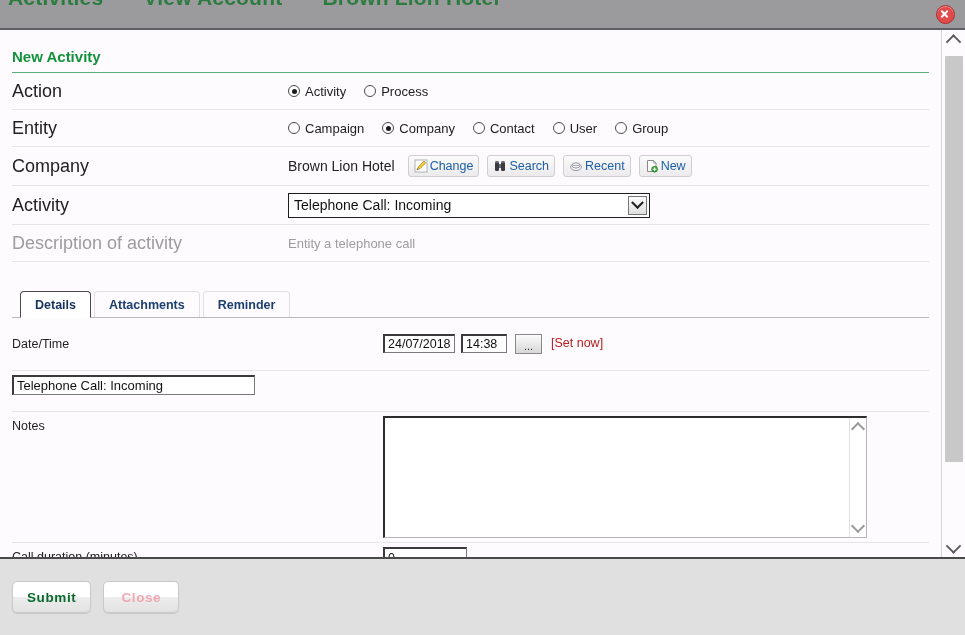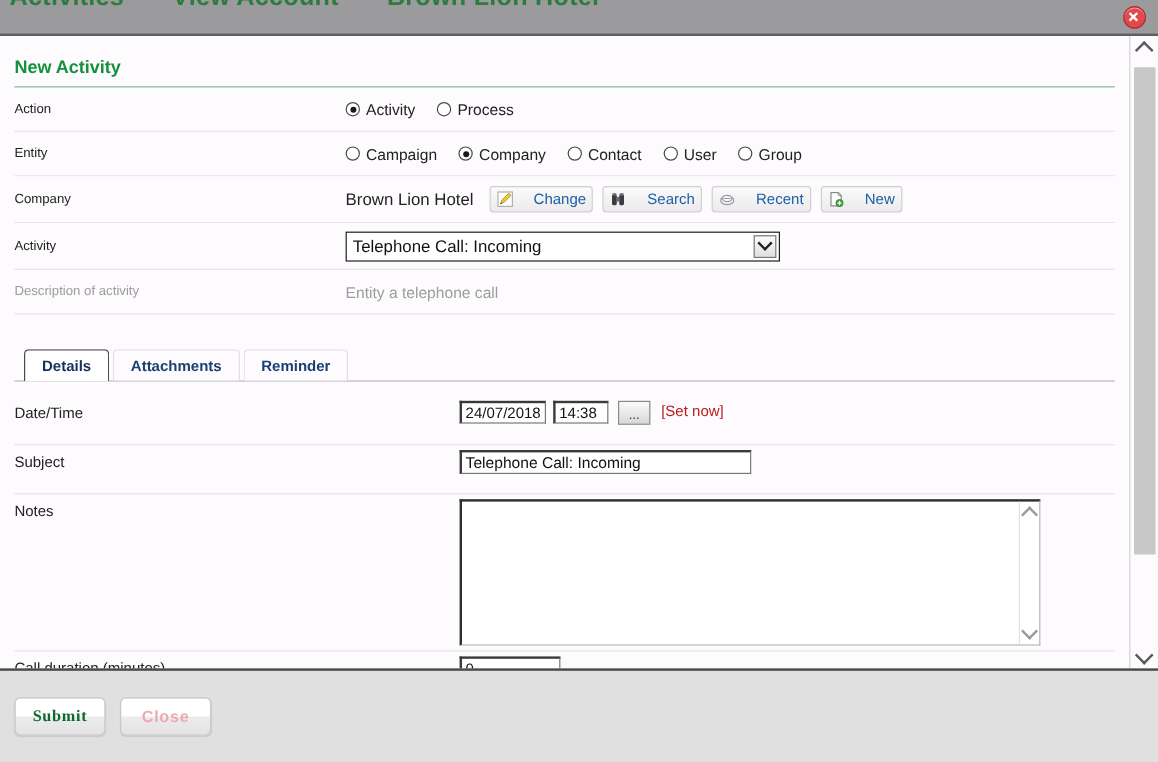--- a/index.html
+++ b/index.html
@@ -95,21 +95,21 @@
     display: flex;
     align-items: center;
     min-height: 36px;
     border-bottom: 1px solid #e7e4e7;
     background: #fdfbfd;
   }
   .row.tall { min-height: 38px; }
   .row-label {
     width: 276px;
     flex: 0 0 276px;
-    font-size: 11px;
+    font-size: 18px;
     color: #222;
   }
   .row-label.muted { color: #9d9d9d; }
   .row-value { flex: 1; display: flex; align-items: center; }
   .row-value.muted { color: #9d9d9d; }
 
   
   .radio-group { display: flex; align-items: center; }
   .radio-opt {
     display: flex;
@@ -137,21 +137,21 @@
     border-radius: 50%;
     background: #1a1a1a;
   }
   .radio-label { font-size: 13px; }
 
   
   .company-name { margin-right: 13px; font-size: 14px; }
   .mini-btn {
     display: inline-flex;
     align-items: center;
-    gap: 17px;
+    gap: 2px;
     height: 20px;
     padding: 0 5px;
     margin-right: 8px;
     border: 1px solid #cfcfcf;
     border-radius: 3px;
     background: linear-gradient(#fbfbfb, #eceaec);
     color: #1c5fa8;
     font-size: 12.5px;
     cursor: pointer;
     white-space: nowrap;
@@ -373,21 +373,21 @@
     border: 1px solid #c9c9c9;
     border-radius: 5px;
     background: linear-gradient(#ffffff 0%, #ffffff 48%, #ececec 52%, #e3e3e3 100%);
     font-family: "Liberation Sans", sans-serif;
     font-size: 13.5px;
     font-weight: bold;
     letter-spacing: .6px;
     cursor: pointer;
     box-shadow: 0 1px 1px rgba(0,0,0,.10);
   }
-  .big-btn.submit { color: #0a6b2d; font-family: Liberation Serif, serif; }
+  .big-btn.submit { color: #0a6b2d; }
   .big-btn.close  { color: #f0a8b4; cursor: default; }
 </style>
 </head>
 <body>
 
 <div class="app">
 
   <div class="top-band">
     <div class="clipped-text">
       <span>Activities</span>
@@ -530,21 +530,20 @@
           <div class="detail-label">Date/Time</div>
           <div class="detail-value">
             <input class="txt date" value="24/07/2018" style="">
             <input class="txt time" value="14:38" style="">
             <span class="dots-btn">...</span>
             <span class="setnow">[Set now]</span>
           </div>
         </div>
 
         <div class="detail-row">
-          <div class="detail-label">Subject</div>
           <div class="detail-value">
             <input class="txt subj" value="Telephone Call: Incoming" style="">
           </div>
         </div>
 
         <div class="detail-row">
           <div class="detail-label">Notes</div>
           <div class="detail-value">
             <div class="notes-box">
               <div class="notes-sb">

